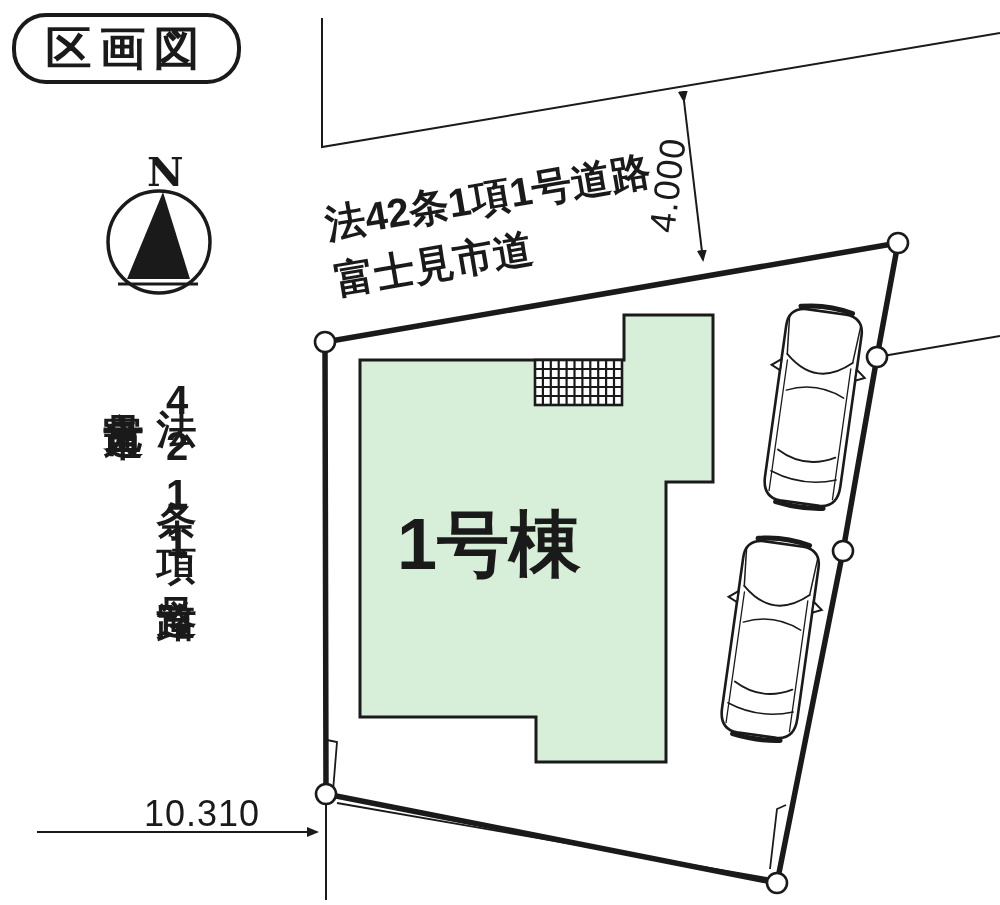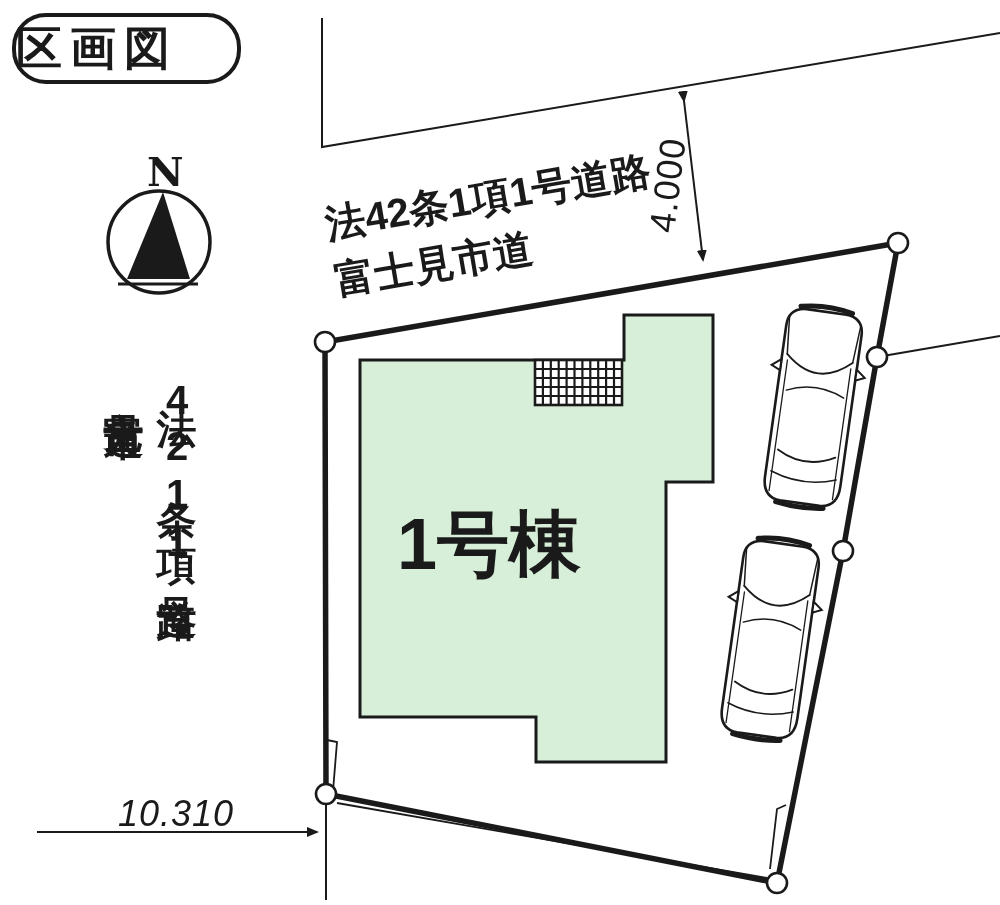--- a/index.html
+++ b/index.html
@@ -6,40 +6,40 @@
   #canvas{
     position:relative;width:1000px;height:905px;background:#ffffff;
     font-family:"Liberation Sans","DejaVu Sans",sans-serif;color:#1a1a1a;
     overflow:hidden;
   }
   .abs{position:absolute;}
   #linework{position:absolute;left:0;top:0;width:1000px;height:905px;}
   .title-box{
     left:12px;top:13px;width:221px;height:63px;
     border:4px solid #1a1a1a;border-radius:34px;
-    display:flex;align-items:center;justify-content:flex-start;
+    display:flex;align-items:center;justify-content:center;
     font-size:46px;font-weight:700;letter-spacing:8px;
   }
   .north-label{left:147px;top:148px;font-size:40px;font-weight:700;
     font-family:"DejaVu Serif","Liberation Serif",serif;}
   .diag-label{
     left:321px;top:197px;transform:rotate(-9.6deg);transform-origin:0 0;
     font-size:40px;font-weight:700;line-height:57px;white-space:nowrap;
   }
   .v-label{
     writing-mode:vertical-rl;text-orientation:upright;
     font-size:40px;font-weight:700;letter-spacing:2px;line-height:44px;
   }
   .v-label-a{left:155px;top:376px;}
   .v-label-b{left:102px;top:380px;}
   .building-label{left:397px;top:497px;font-size:72px;font-weight:700;white-space:nowrap;}
   .dim{font-size:36px;font-weight:500;letter-spacing:1px;white-space:nowrap;}
   .dim-road-width{left:608px;top:166px;width:120px;height:38px;line-height:38px;
     text-align:center;transform:rotate(-83deg);}
-  .dim-frontage{left:118px;top:793px;width:142px;text-align:left;font-style:italic;}
+  .dim-frontage{left:118px;top:793px;width:142px;text-align:right;}
 </style>
 </head>
 <body>
 
 <div id="canvas">
 
   <svg id="linework" viewBox="0 0 1000 905">
     <defs>
       <marker id="ah" markerWidth="12" markerHeight="10" refX="10" refY="5" orient="auto" markerUnits="userSpaceOnUse">
         <path d="M0,0 L12,5 L0,10 Z" fill="#1a1a1a"></path>

